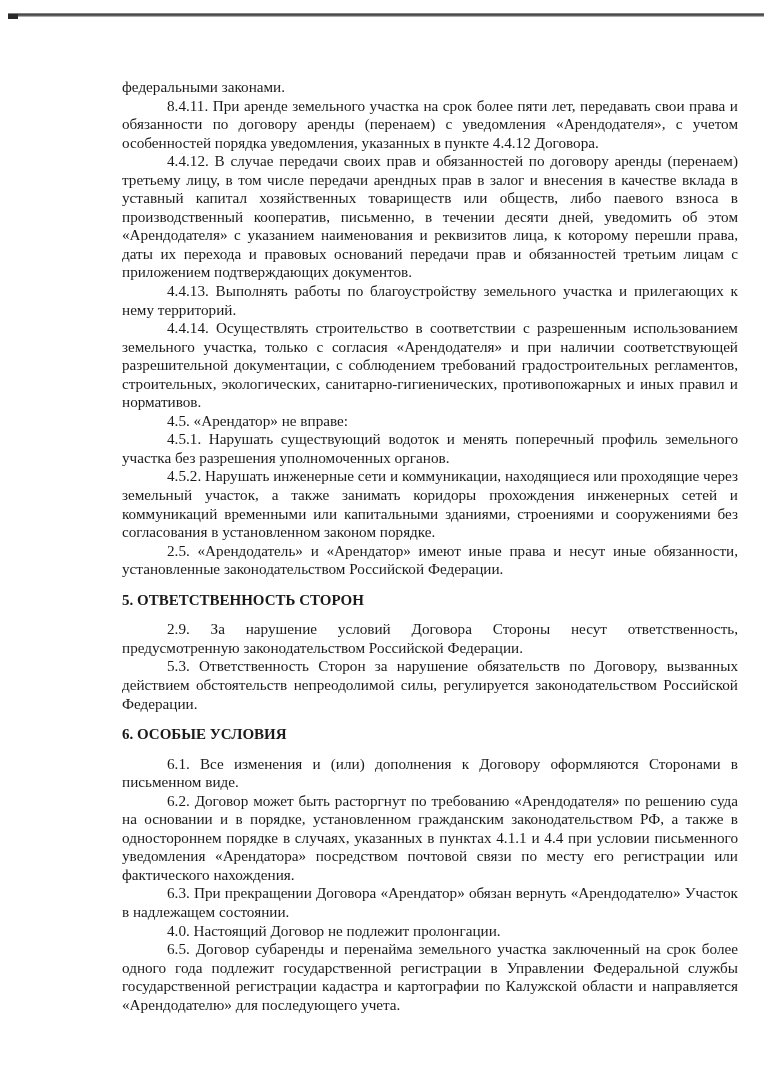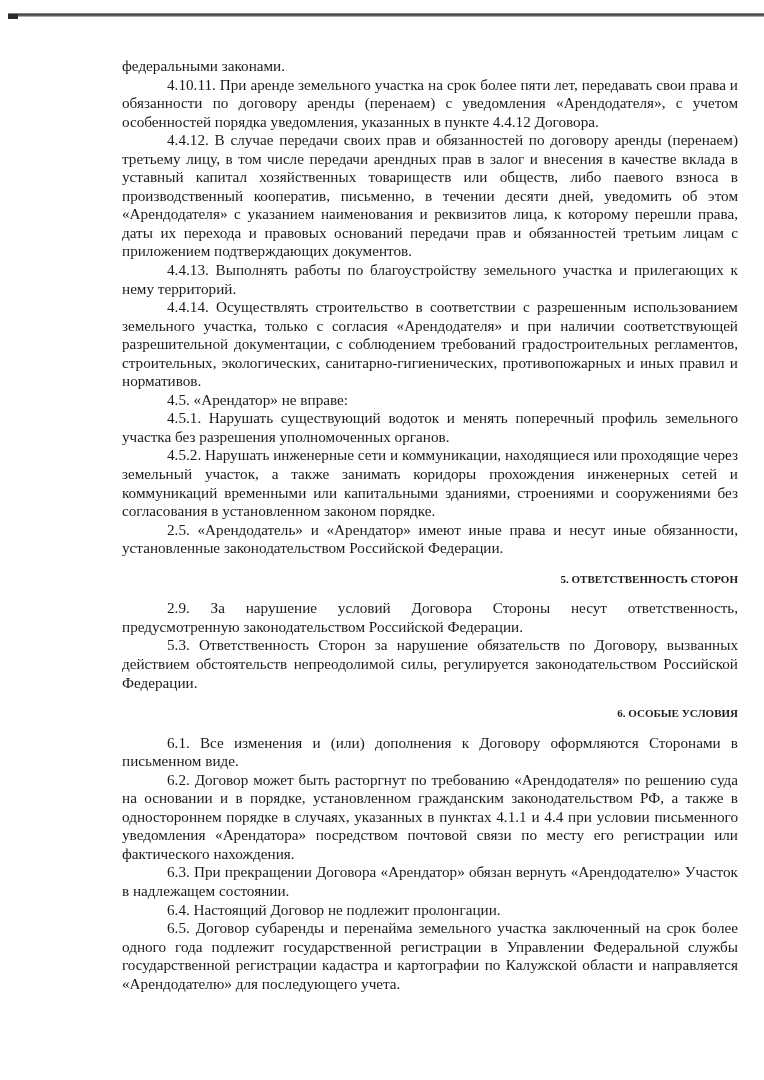--- a/index.html
+++ b/index.html
@@ -10,49 +10,49 @@
   }
   .scan-edge-left {
     position: absolute; left: 8px; top: 14px; width: 10px; height: 5px; background: #2a2a2a;
   }
   .page {
     position: absolute; left: 122px; top: 57px; width: 616px;
     font-family: "Liberation Serif", "DejaVu Serif", serif;
     font-size: 15.2px; line-height: 18.55px; color: #1a1a1a;
   }
   .p { margin: 0; text-align: justify; text-indent: 45px; }
-  .p.noindent { text-indent: 0; }
+  .p.noindent { text-indent: 0; margin-top: 21px; }
   .b { font-weight: normal; }
   .heading {
-    margin: 0; text-align: right; font-weight: bold;
-    padding-top: 12px; padding-bottom: 11px; font-size: 11px;
+    margin: 0; text-align: left; font-weight: bold;
+    padding-top: 12px; padding-bottom: 11px; font-size: 15px;
   }
 </style>
 </head>
 <body>
 
 <div class="scan-edge"></div>
 <div class="scan-edge-left"></div>
 
 <div class="page">
   <p class="p noindent">федеральными законами.</p>
-  <p class="p">4.10.11. При аренде земельного участка на срок более пяти лет, передавать свои права и обязанности по договору аренды (перенаем) с уведомления «Арендодателя», с учетом особенностей порядка уведомления, указанных в пункте 4.4.12 Договора.</p>
+  <p class="p">8.4.11. При аренде земельного участка на срок более пяти лет, передавать свои права и обязанности по договору аренды (перенаем) с уведомления «Арендодателя», с учетом особенностей порядка уведомления, указанных в пункте 4.4.12 Договора.</p>
   <p class="p">4.4.12. В случае передачи своих прав и обязанностей по договору аренды (перенаем) третьему лицу, в том числе передачи арендных прав в залог и внесения в качестве вклада в уставный капитал хозяйственных товариществ или обществ, либо паевого взноса в производственный кооператив, письменно, в течении десяти дней, уведомить об этом «Арендодателя» с указанием наименования и реквизитов лица, к которому перешли права, даты их перехода и правовых оснований передачи прав и обязанностей третьим лицам с приложением подтверждающих документов.</p>
   <p class="p">4.4.13. Выполнять работы по благоустройству земельного участка и прилегающих к нему территорий.</p>
   <p class="p">4.4.14. Осуществлять строительство в соответствии с разрешенным использованием земельного участка, только с согласия «Арендодателя» и при наличии соответствующей разрешительной документации, с соблюдением требований градостроительных регламентов, строительных, экологических, санитарно-гигиенических, противопожарных и иных правил и нормативов.</p>
 
   <p class="p b">4.5. «Арендатор» не вправе:</p>
   <p class="p">4.5.1. Нарушать существующий водоток и менять поперечный профиль земельного участка без разрешения уполномоченных органов.</p>
   <p class="p">4.5.2. Нарушать инженерные сети и коммуникации, находящиеся или проходящие через земельный участок, а также занимать коридоры прохождения инженерных сетей и коммуникаций временными или капитальными зданиями, строениями и сооружениями без согласования в установленном законом порядке.</p>
   <p class="p"><span class="b">2.5.</span><span> «Арендодатель» и «Арендатор» имеют иные права и несут иные обязанности, установленные законодательством Российской Федерации.</span></p>
 
   <h3 class="heading">5. ОТВЕТСТВЕННОСТЬ СТОРОН</h3>
   <p class="p">2.9. За нарушение условий Договора Стороны несут ответственность, предусмотренную законодательством Российской Федерации.</p>
   <p class="p">5.3. Ответственность Сторон за нарушение обязательств по Договору, вызванных действием обстоятельств непреодолимой силы, регулируется законодательством Российской Федерации.</p>
 
   <h3 class="heading">6. ОСОБЫЕ УСЛОВИЯ</h3>
   <p class="p">6.1. Все изменения и (или) дополнения к Договору оформляются Сторонами в письменном виде.</p>
   <p class="p">6.2. Договор может быть расторгнут по требованию «Арендодателя» по решению суда на основании и в порядке, установленном гражданским законодательством РФ, а также в одностороннем порядке в случаях, указанных в пунктах 4.1.1 и 4.4 при условии письменного уведомления «Арендатора» посредством почтовой связи по месту его  регистрации или фактического нахождения.</p>
   <p class="p">6.3. При прекращении Договора «Арендатор» обязан вернуть «Арендодателю» Участок в надлежащем состоянии.</p>
-  <p class="p">6.4. Настоящий Договор не подлежит пролонгации.</p>
+  <p class="p">4.0. Настоящий Договор не подлежит пролонгации.</p>
   <p class="p">6.5. Договор субаренды и перенайма земельного участка заключенный на срок более одного года подлежит государственной регистрации в Управлении Федеральной службы государственной регистрации кадастра и картографии по Калужской области и направляется «Арендодателю» для последующего учета.</p>
 
 </div>
 
 </body></html>

